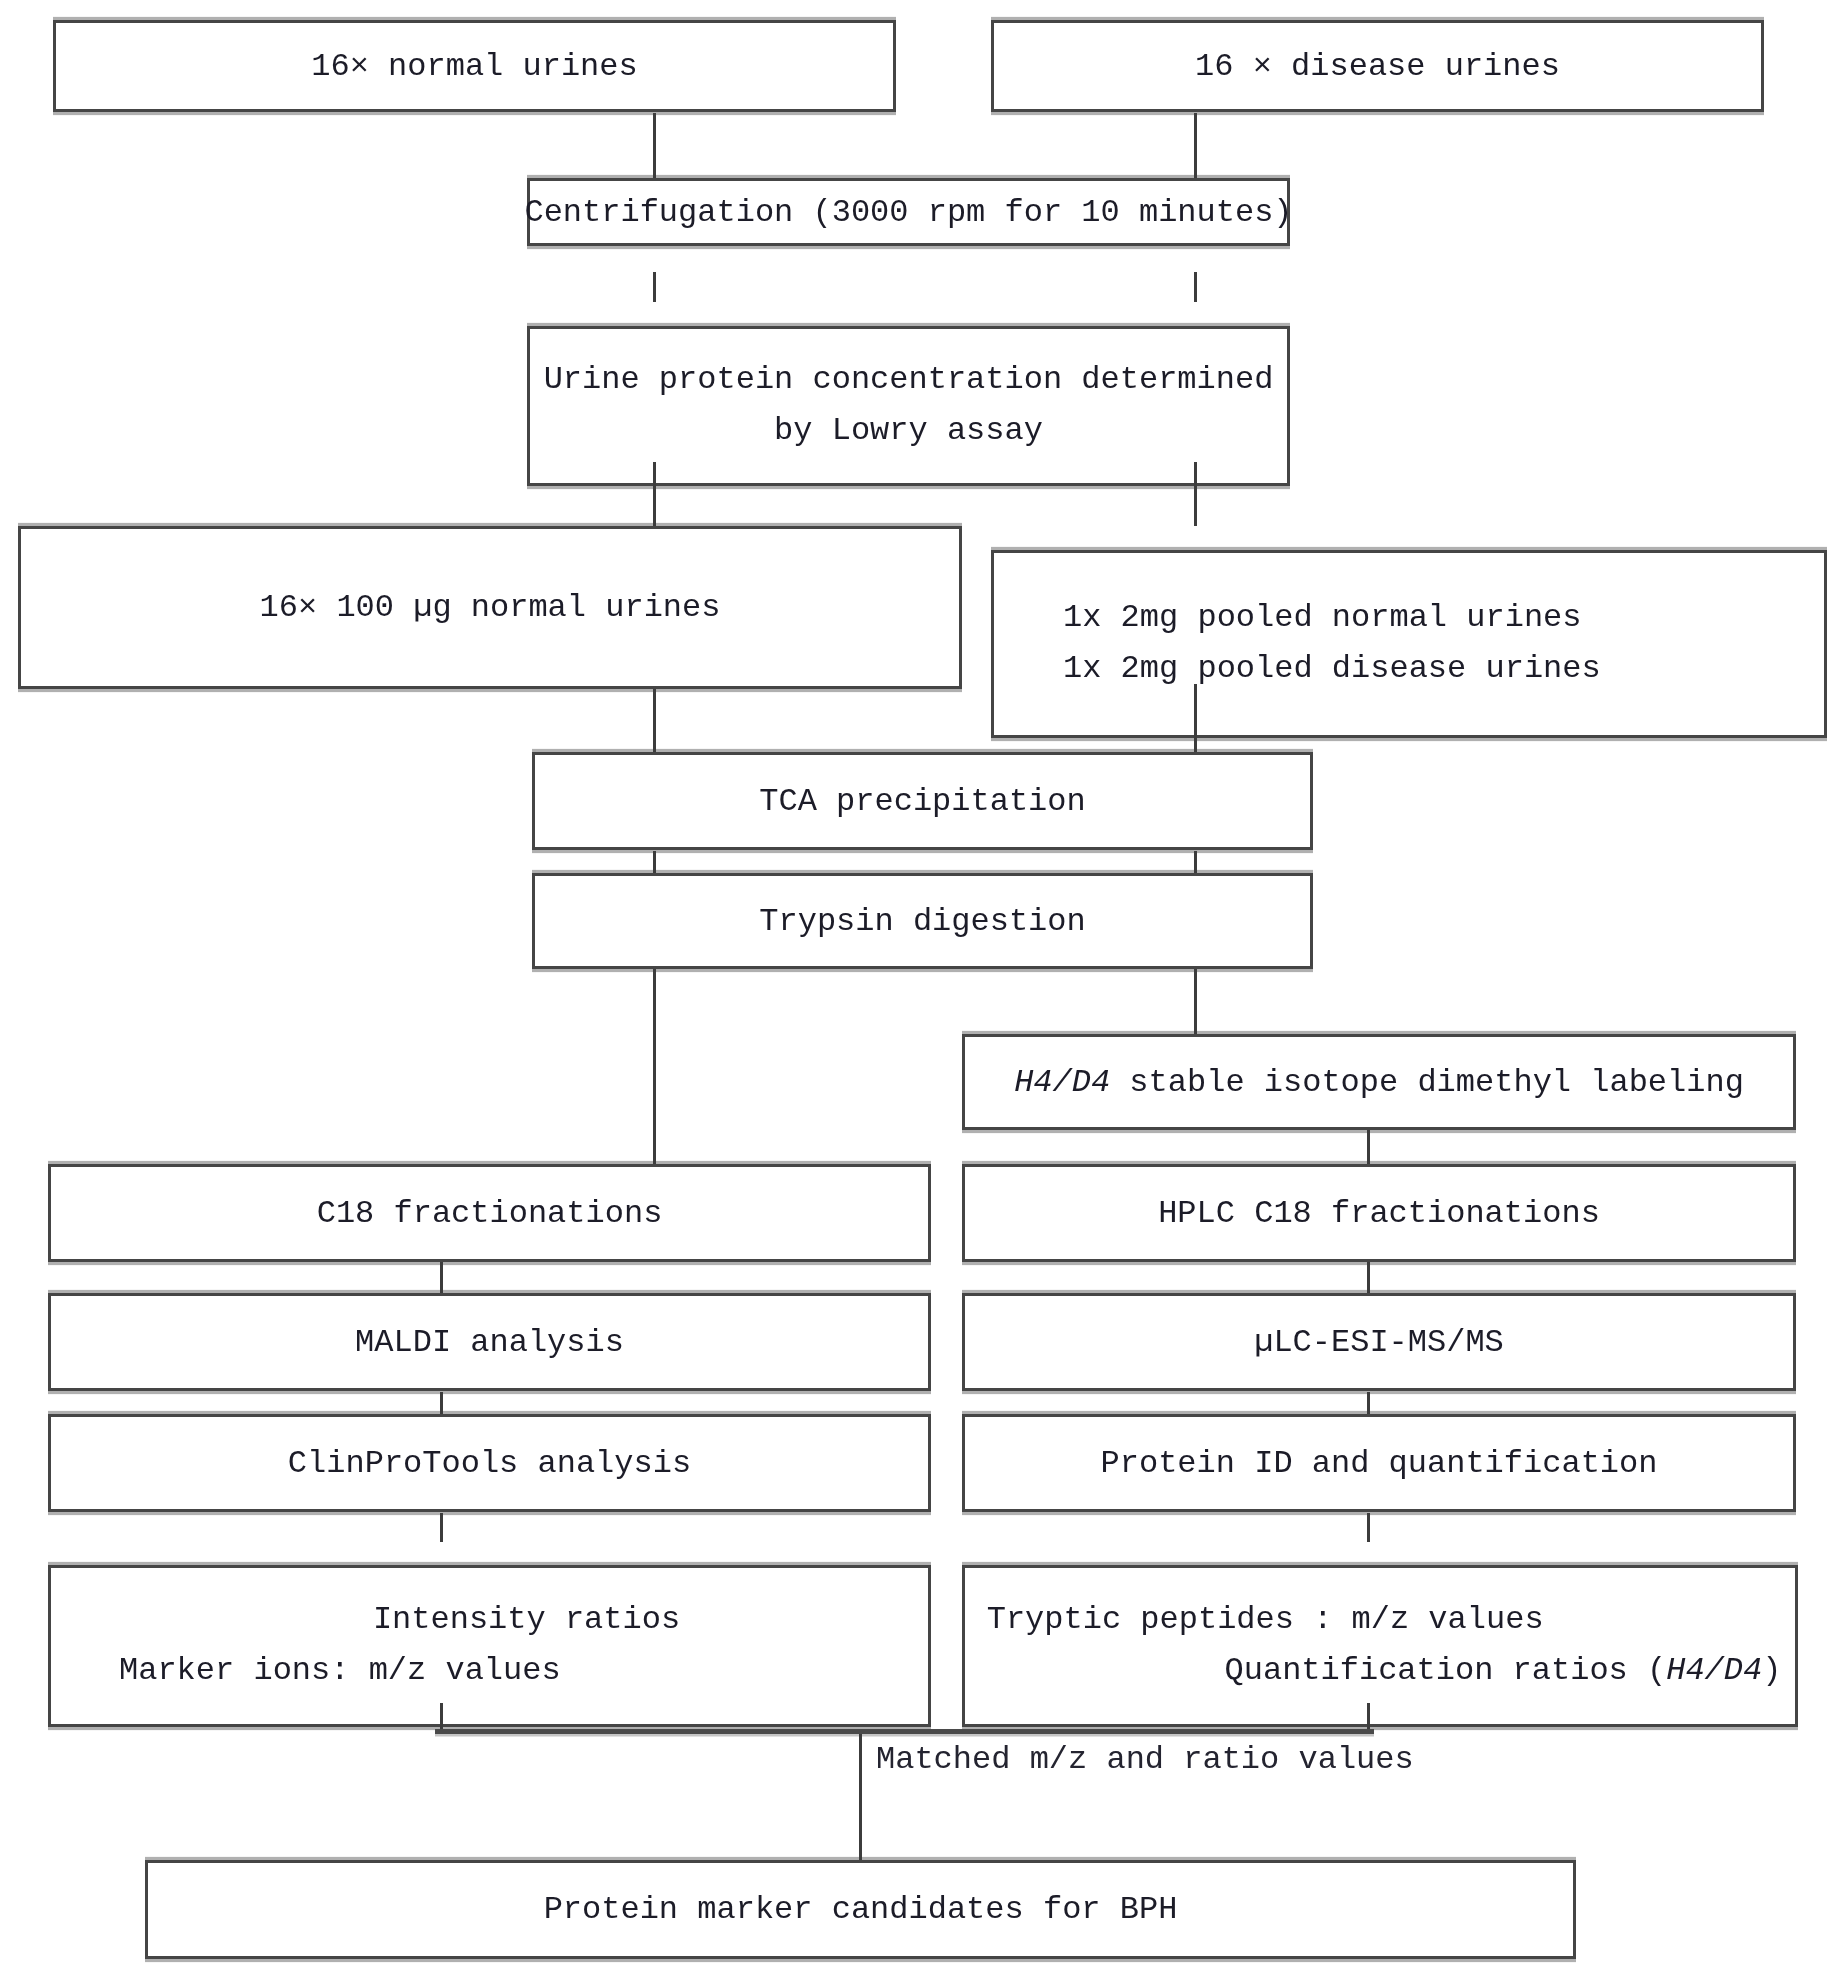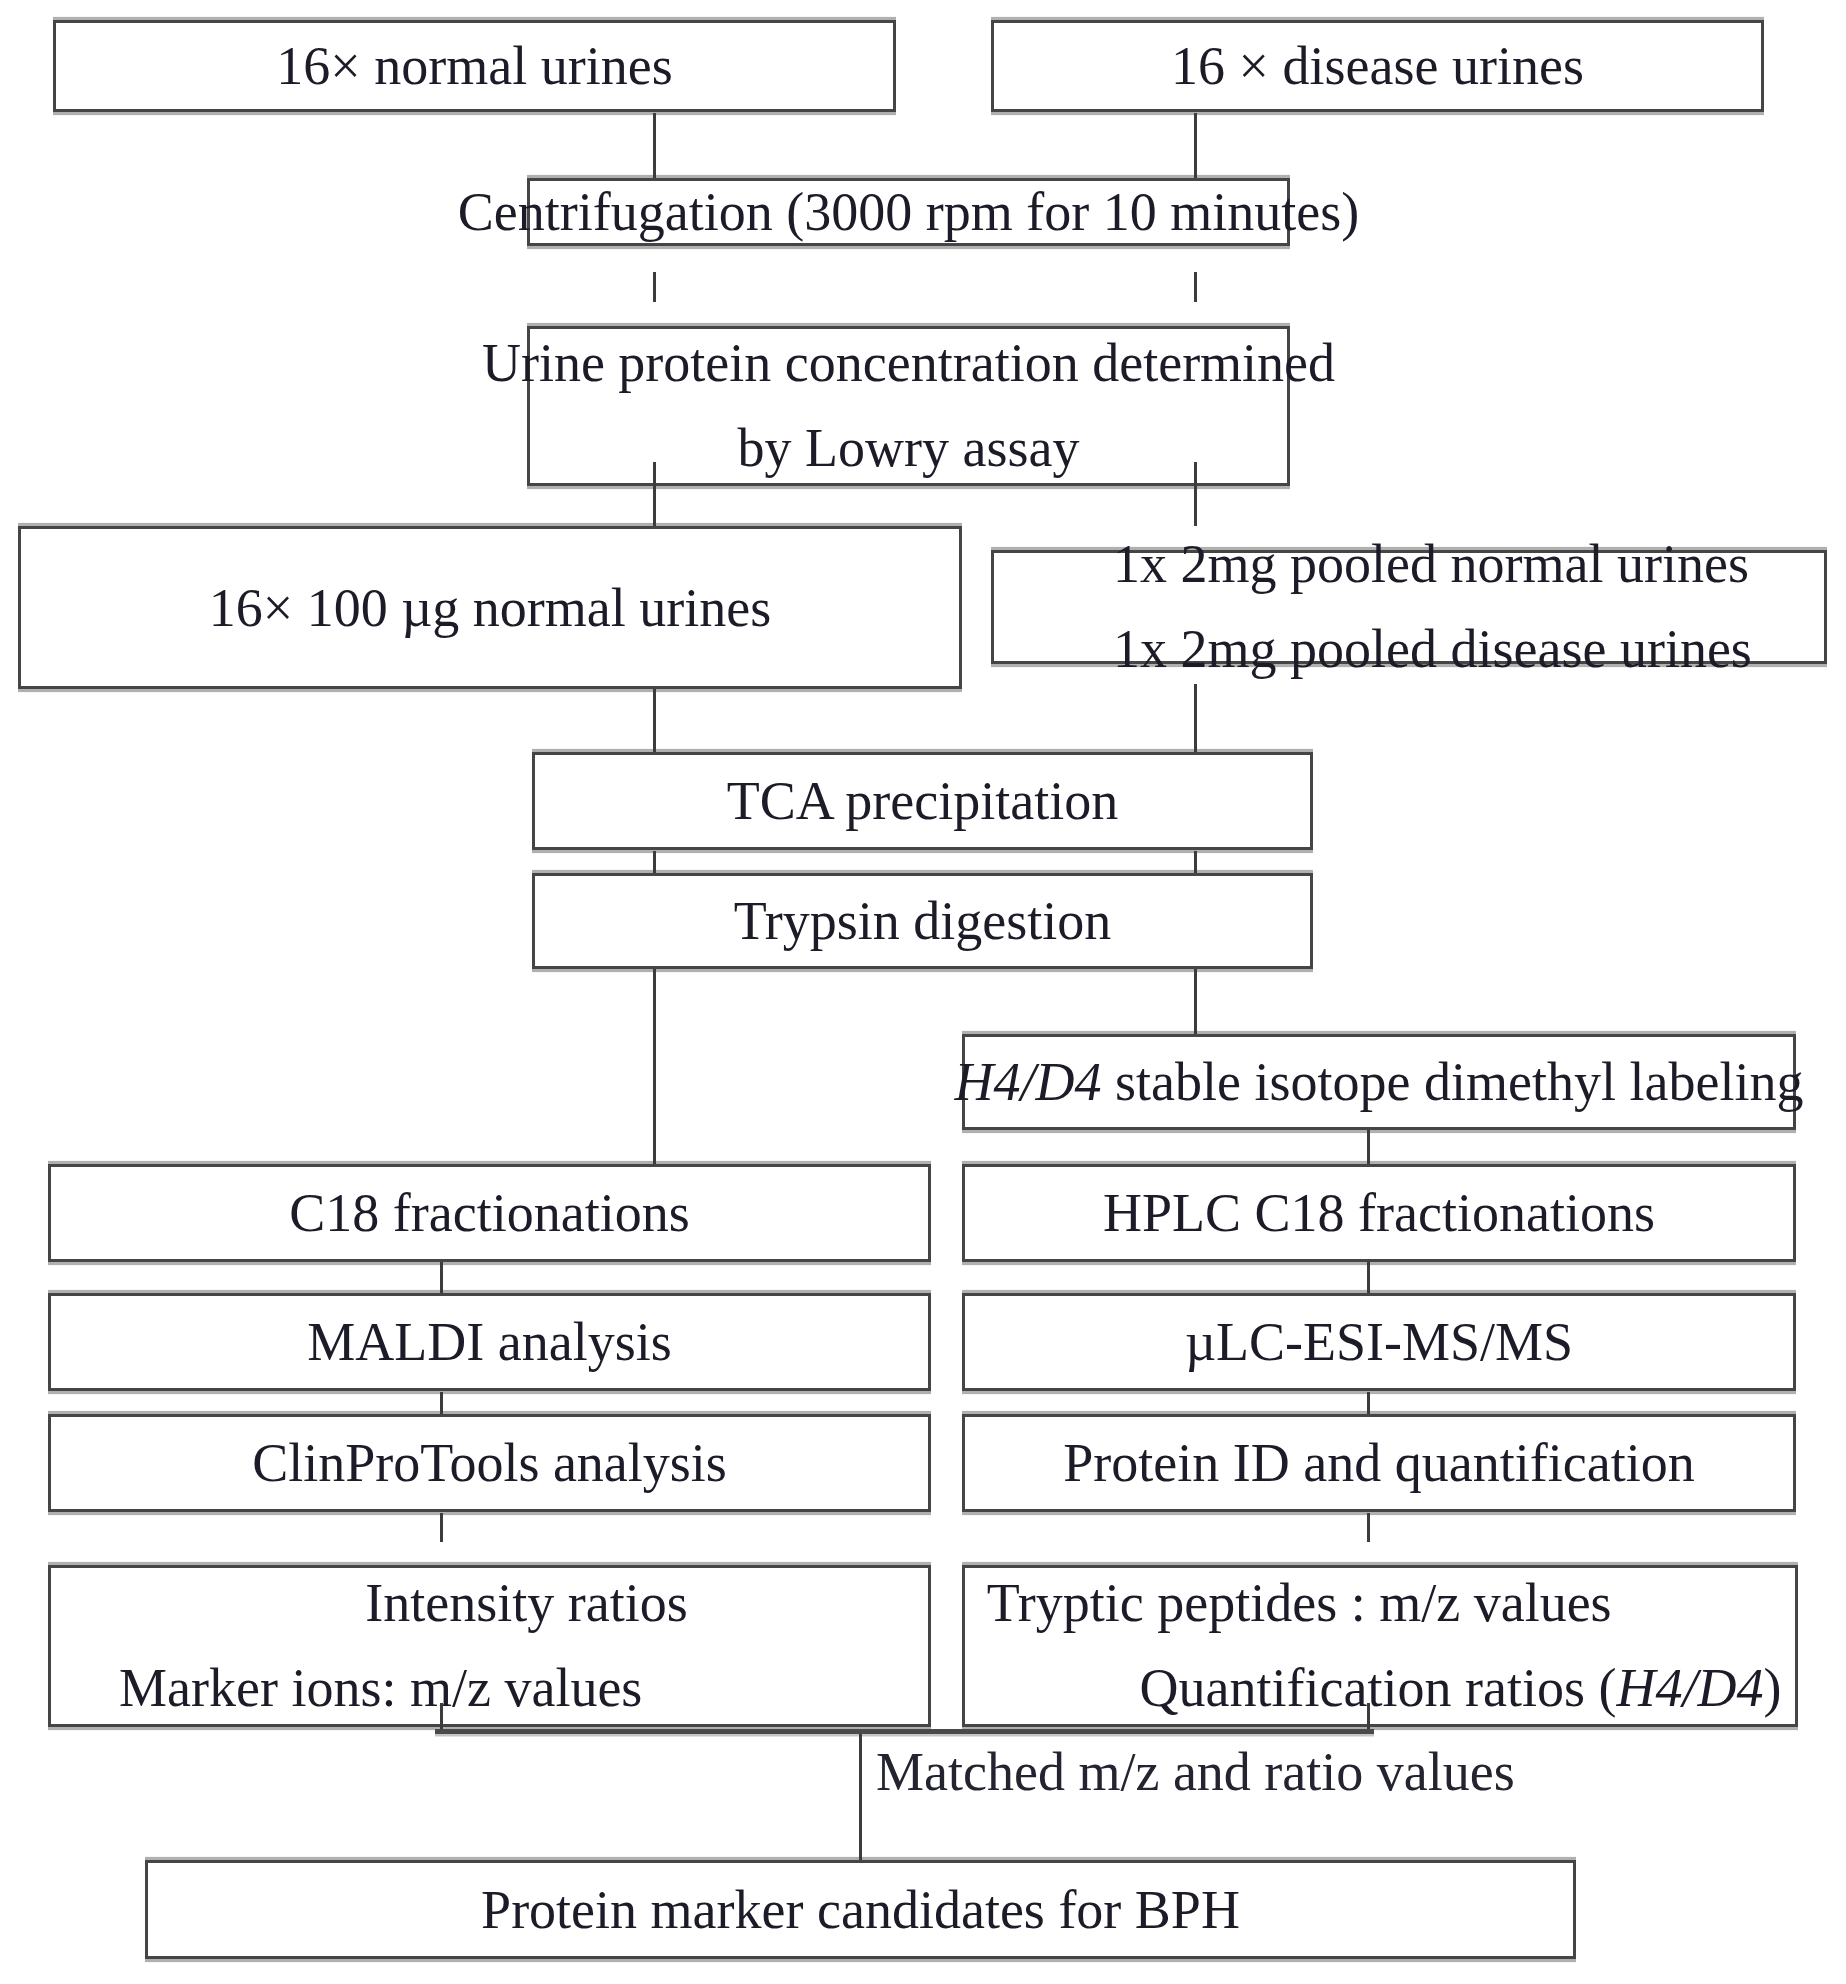--- a/index.html
+++ b/index.html
@@ -1,22 +1,22 @@
 <!DOCTYPE html>
 <html style="font-size:10px"><head>
 <meta charset="utf-8">
 <style>
   html,body{margin:0;padding:0;background:#ffffff;}
   #stage{
     position:relative;
     width:1846px;height:1985px;
     background:#ffffff;
-    font-family:Liberation Serif, serif;
+    font-family:Liberation Mono, monospace;
     color:#1c1c28;
-    font-size:54px;
+    font-size:32px;
   }
   .box{
     position:absolute;
     box-sizing:border-box;
     background:#ffffff;
     border:3.7px solid #454545;
     box-shadow:0 -3.1px 0 0 rgba(150,150,150,.75), 0 3.1px 0 0 rgba(150,150,150,.75);
     display:flex;
     align-items:center;
     justify-content:center;
@@ -29,21 +29,21 @@
   .hline{position:absolute;height:5px;background:#4a4a4a;box-shadow:0 2.5px 0 rgba(150,150,150,.55);}
   .ital{font-style:italic;}
   .floatlbl{position:absolute;white-space:nowrap;color:#242430;}
 
   
   #b-normal  {left:53px;   top:20.4px;   width:843px; height:92px;}
   #b-disease {left:991px; top:20.4px;   width:773px; height:92px;}
   #b-cent    {left:527px;  top:178px;  width:763px; height:68px;}
   #b-lowry   {left:527px;  top:302px;  width:763px; height:160px;}
   #b-r4l     {left:18px;   top:526px;  width:944px; height:163px;}
-  #b-r4r     {left:991px; top:526px;  width:836px; height:114px; align-items:flex-start; text-align:left; padding-left:119px;}
+  #b-r4r     {left:991px; top:526px;  width:836px; height:188px; align-items:flex-start; text-align:left; padding-left:69px;}
   #b-tca     {left:532px;  top:752px; width:781px; height:98px;}
   #b-trypsin {left:532px;  top:873px; width:781px; height:96px;}
   #b-label   {left:962px; top:1034px; width:834px; height:96px;}
   #b-c18     {left:48px;   top:1164px; width:883px; height:98px;}
   #b-hplc    {left:962px; top:1164px; width:834px; height:98px;}
   #b-maldi   {left:48px;   top:1293px; width:883px; height:98px;}
   #b-ulc     {left:962px; top:1293px; width:834px; height:98px;}
   #b-clin    {left:48px;   top:1414px; width:883px; height:98px;}
   #b-pid     {left:962px; top:1414px; width:834px; height:98px;}
   #b-marker  {left:48px;   top:1541px; width:883px; height:162px;}

